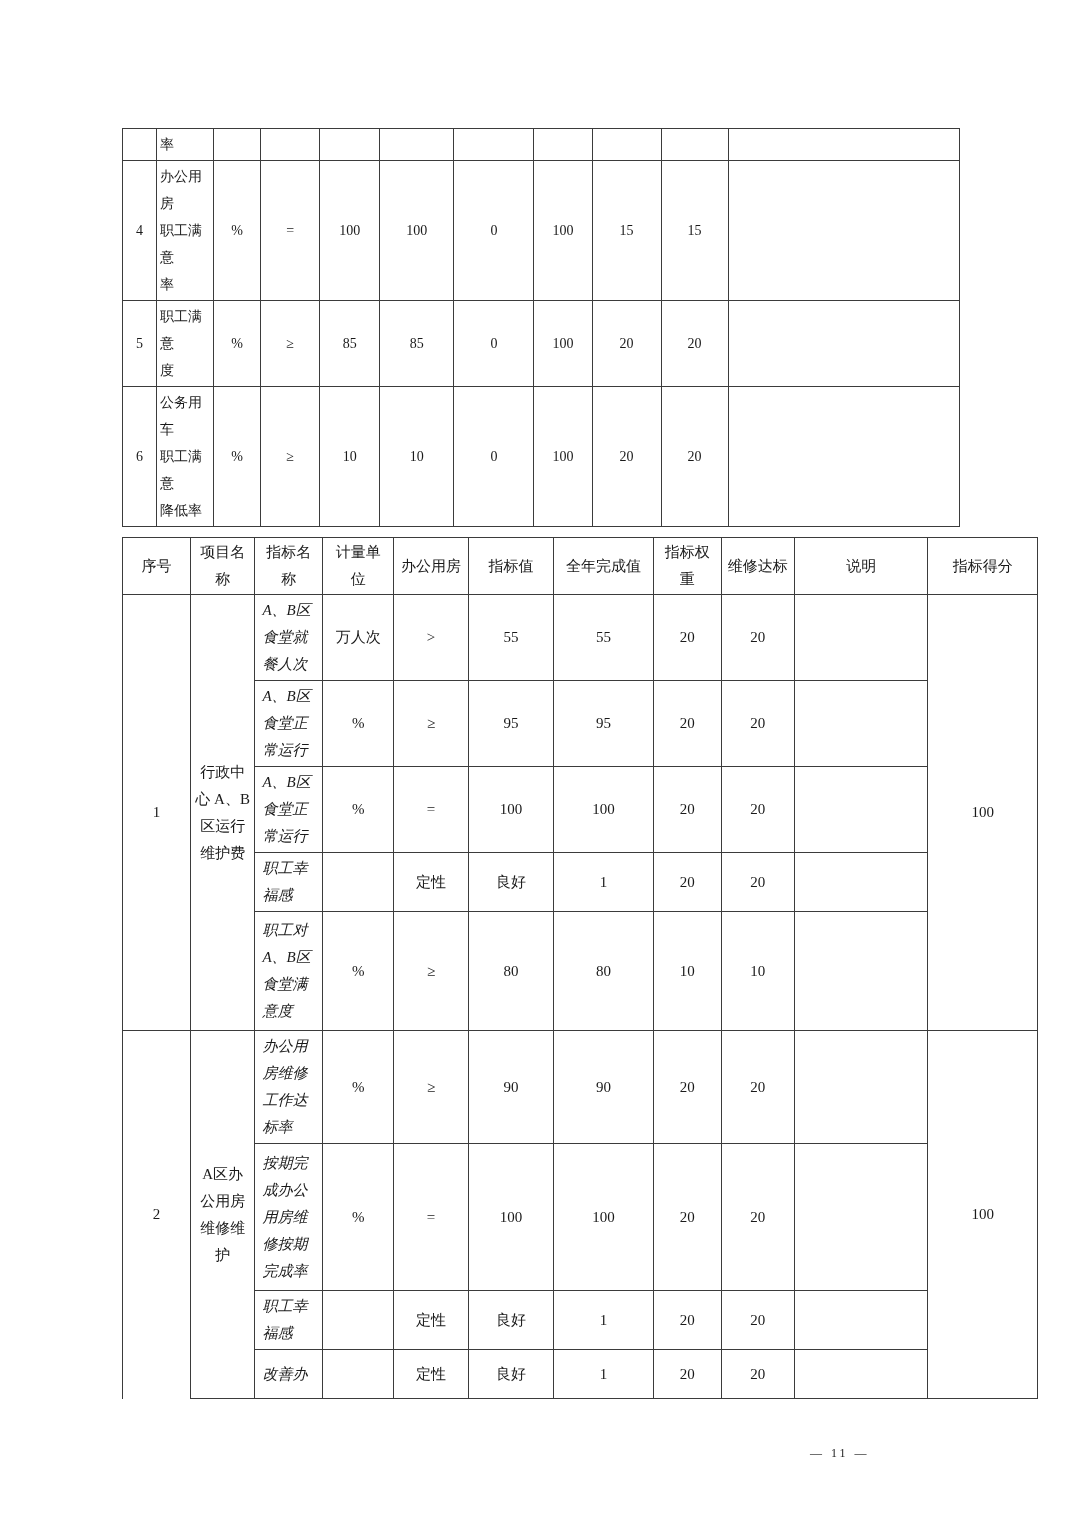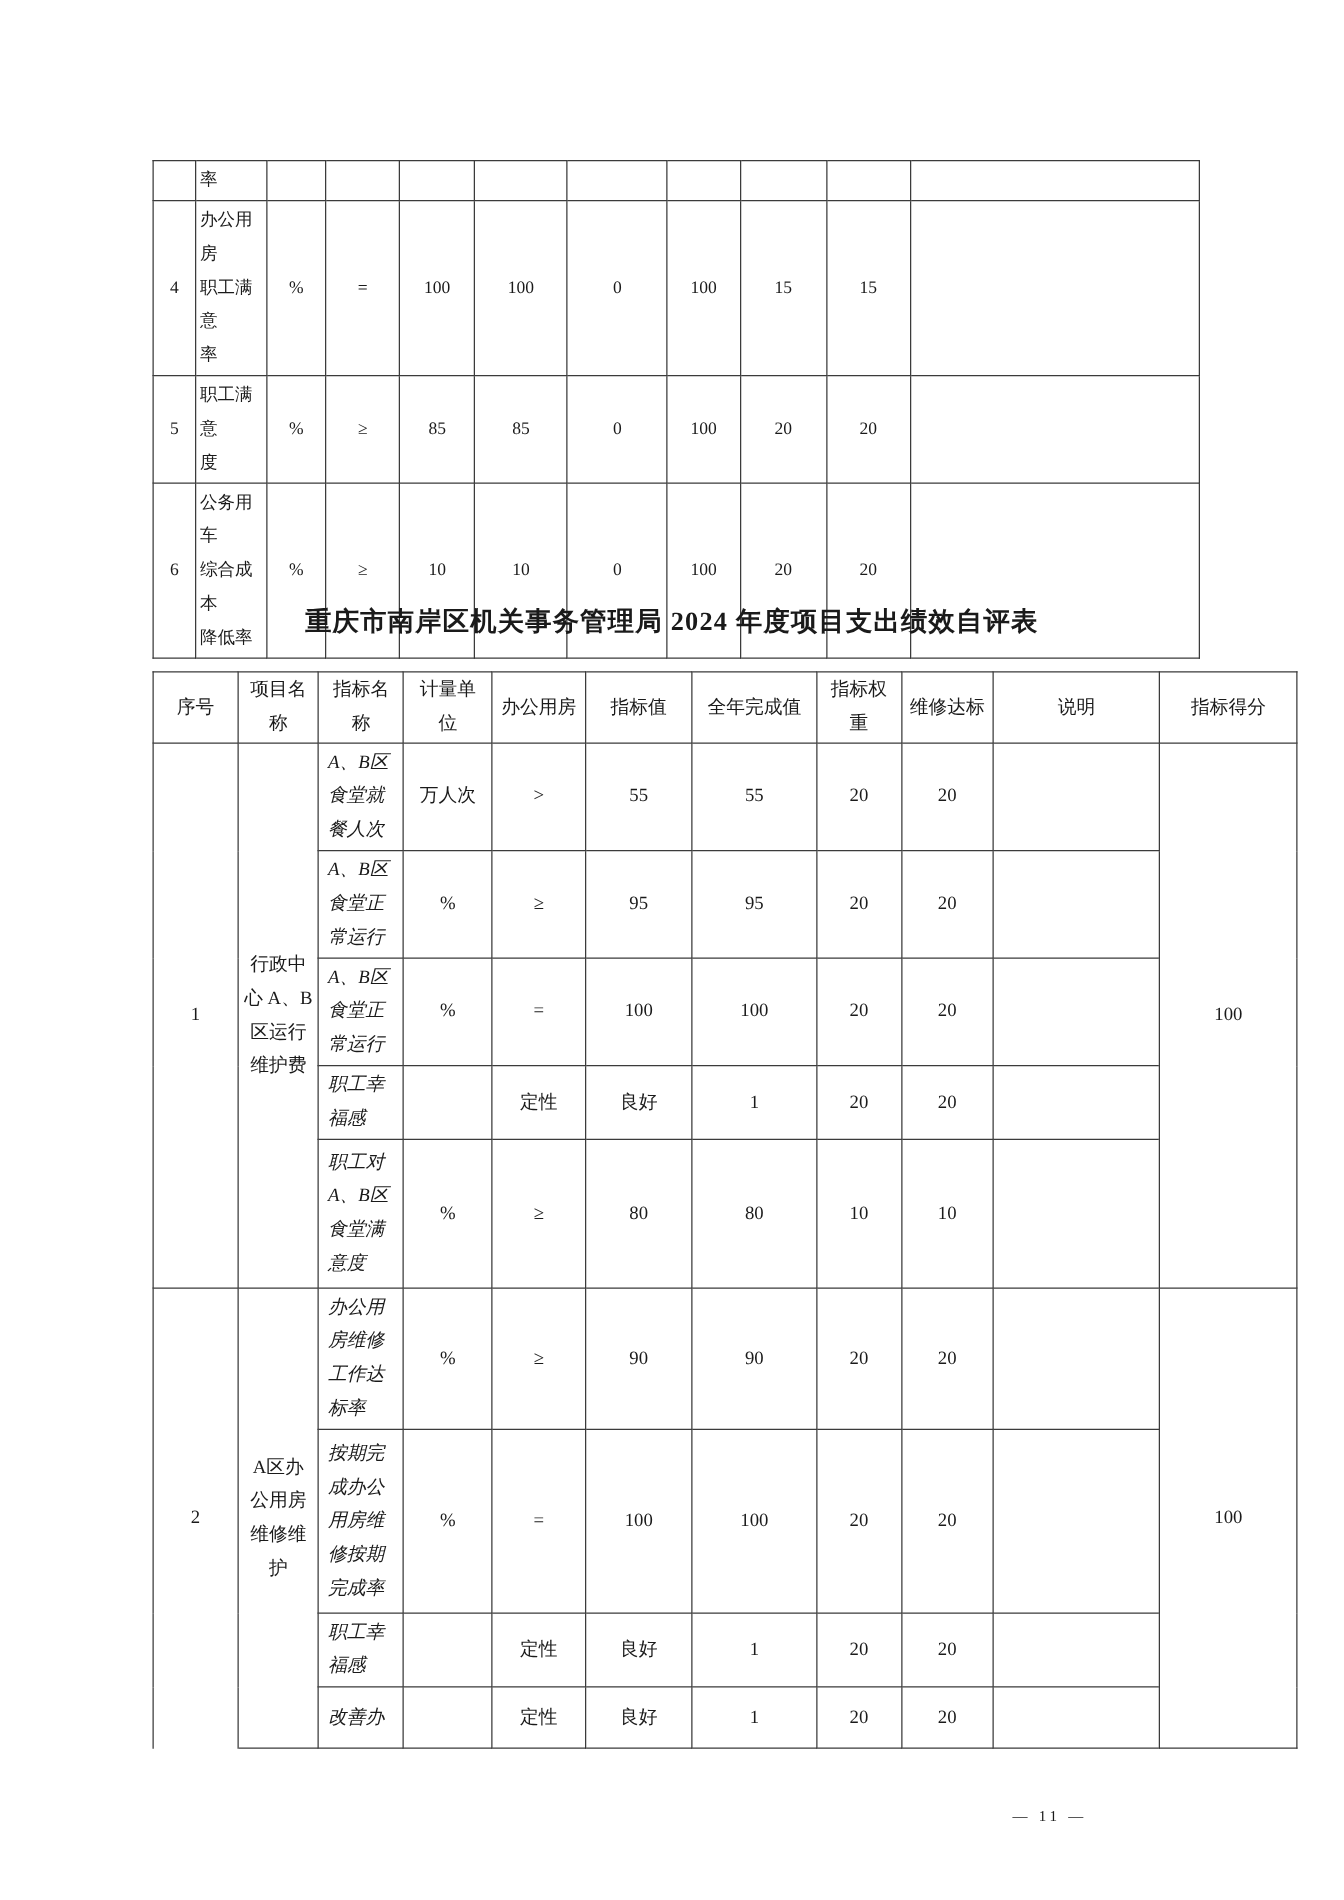--- a/index.html
+++ b/index.html
@@ -97,36 +97,35 @@
       <td>85</td>
       <td>0</td>
       <td>100</td>
       <td>20</td>
       <td>20</td>
       <td></td>
     </tr>
     <tr style="height:82px">
       <td>6</td>
       <td class="nm">公务用车
-综合成本
+职工满意
 降低率</td>
       <td>%</td>
       <td>≥</td>
       <td>10</td>
       <td>10</td>
       <td>0</td>
       <td>100</td>
       <td>20</td>
       <td>20</td>
       <td></td>
     </tr>
   </tbody>
     </table>
 
-  <div class="doc-title">重庆市南岸区机关事务管理局 2024 年度项目支出绩效自评表</div>
 
   <table class="t2">
     <colgroup>
       <col style="width:62px">
         <col style="width:59px">
         <col style="width:62px">
         <col style="width:65px">
       <col style="width:68px">
         <col style="width:78px">
         <col style="width:91px">

